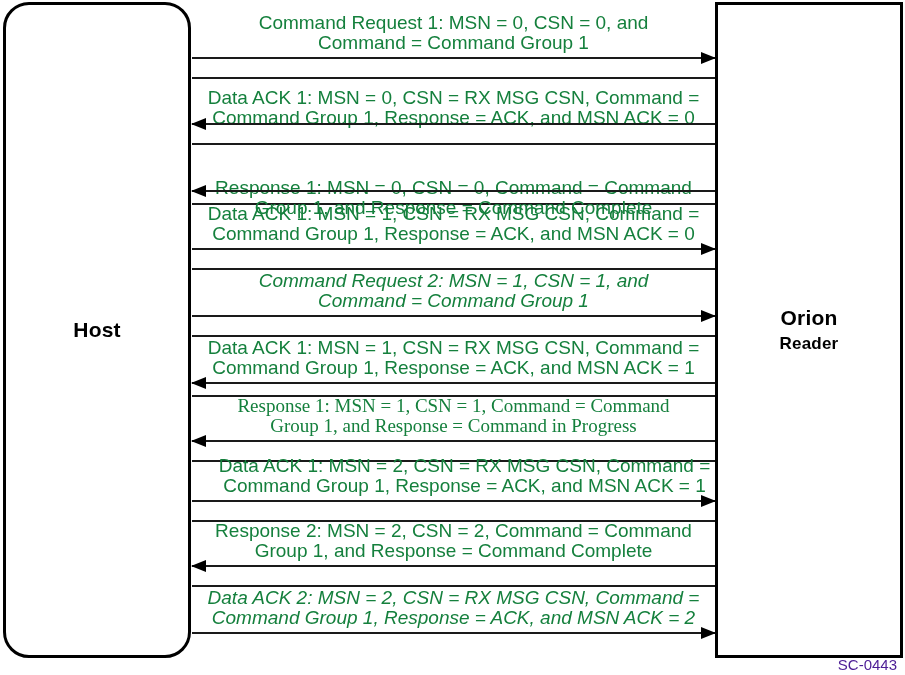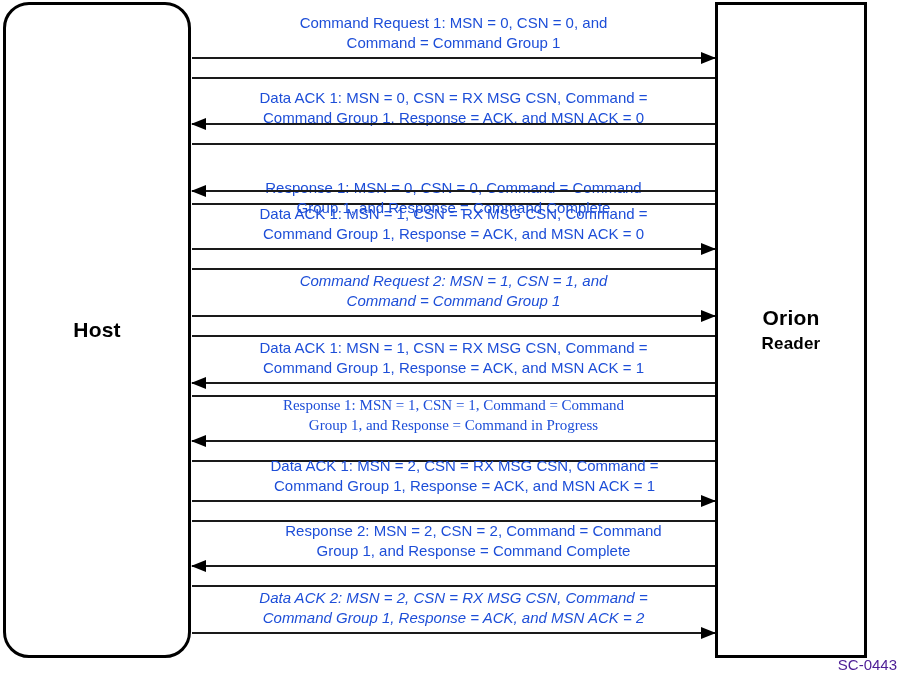--- a/index.html
+++ b/index.html
@@ -23,21 +23,21 @@
     background: #ffffff;
     box-sizing: border-box;
     display: flex;
     flex-direction: column;
     align-items: center;
     justify-content: center;
     top: 2px;
     height: 656px;
   }
   #host-box  { left: 3px;   width: 188px; border-radius: 26px; }
-  #orion-box { left: 715px; width: 152px; }
+  #orion-box { left: 715px; width: 188px; }
 
   .lifeline-label {
     font-weight: bold;
     color: #000000;
     text-align: center;
     line-height: 1.15;
   }
   .label-primary   { font-size: 21px; letter-spacing: .2px; }
   .label-secondary { font-size: 17px; letter-spacing: .2px; margin-top: 4px; }
 
@@ -55,23 +55,23 @@
     left: 0;
     width: 525px;
     box-sizing: border-box;
   }
 
   .msg-text {
     position: absolute;
     left: 0;
     width: 525px;
     text-align: center;
-    font-size: 15px;
+    font-size: 19px;
     line-height: 19.5px;
-    color: #1d4ed8;
+    color: #15803d;
     white-space: pre-line;
   }
 
   
   .msg-arrow {
     position: absolute;
     left: 1px;
     width: 523px;
     height: 2px;
     background: #1a1a1a;
@@ -172,21 +172,21 @@
         <div class="msg-text" style="top: 396px; font-family: Liberation Serif, serif;">Response 1: MSN = 1, CSN = 1, Command = Command
 Group 1, and Response = Command in Progress</div>
         <div class="msg-arrow dir-left" style="top: 440px;"></div>
       </div>
       <div class="message">
         <div class="msg-text" style="top: 456px; margin-left: 11px;">Data ACK 1: MSN = 2, CSN = RX MSG CSN, Command =
 Command Group 1, Response = ACK, and MSN ACK = 1</div>
         <div class="msg-arrow dir-right" style="top: 500px;"></div>
       </div>
       <div class="message">
-        <div class="msg-text" style="top: 521px; margin-left: 20px;">Response 2: MSN = 2, CSN = 2, Command = Command
+        <div class="msg-text" style="top: 521px;">Response 2: MSN = 2, CSN = 2, Command = Command
 Group 1, and Response = Command Complete</div>
         <div class="msg-arrow dir-left" style="top: 565px;"></div>
       </div>
       <div class="message">
         <div class="msg-text" style="top: 588px; font-style: italic;">Data ACK 2: MSN = 2, CSN = RX MSG CSN, Command =
 Command Group 1, Response = ACK, and MSN ACK = 2</div>
         <div class="msg-arrow dir-right" style="top: 632px;"></div>
       </div>
     </div>
 

